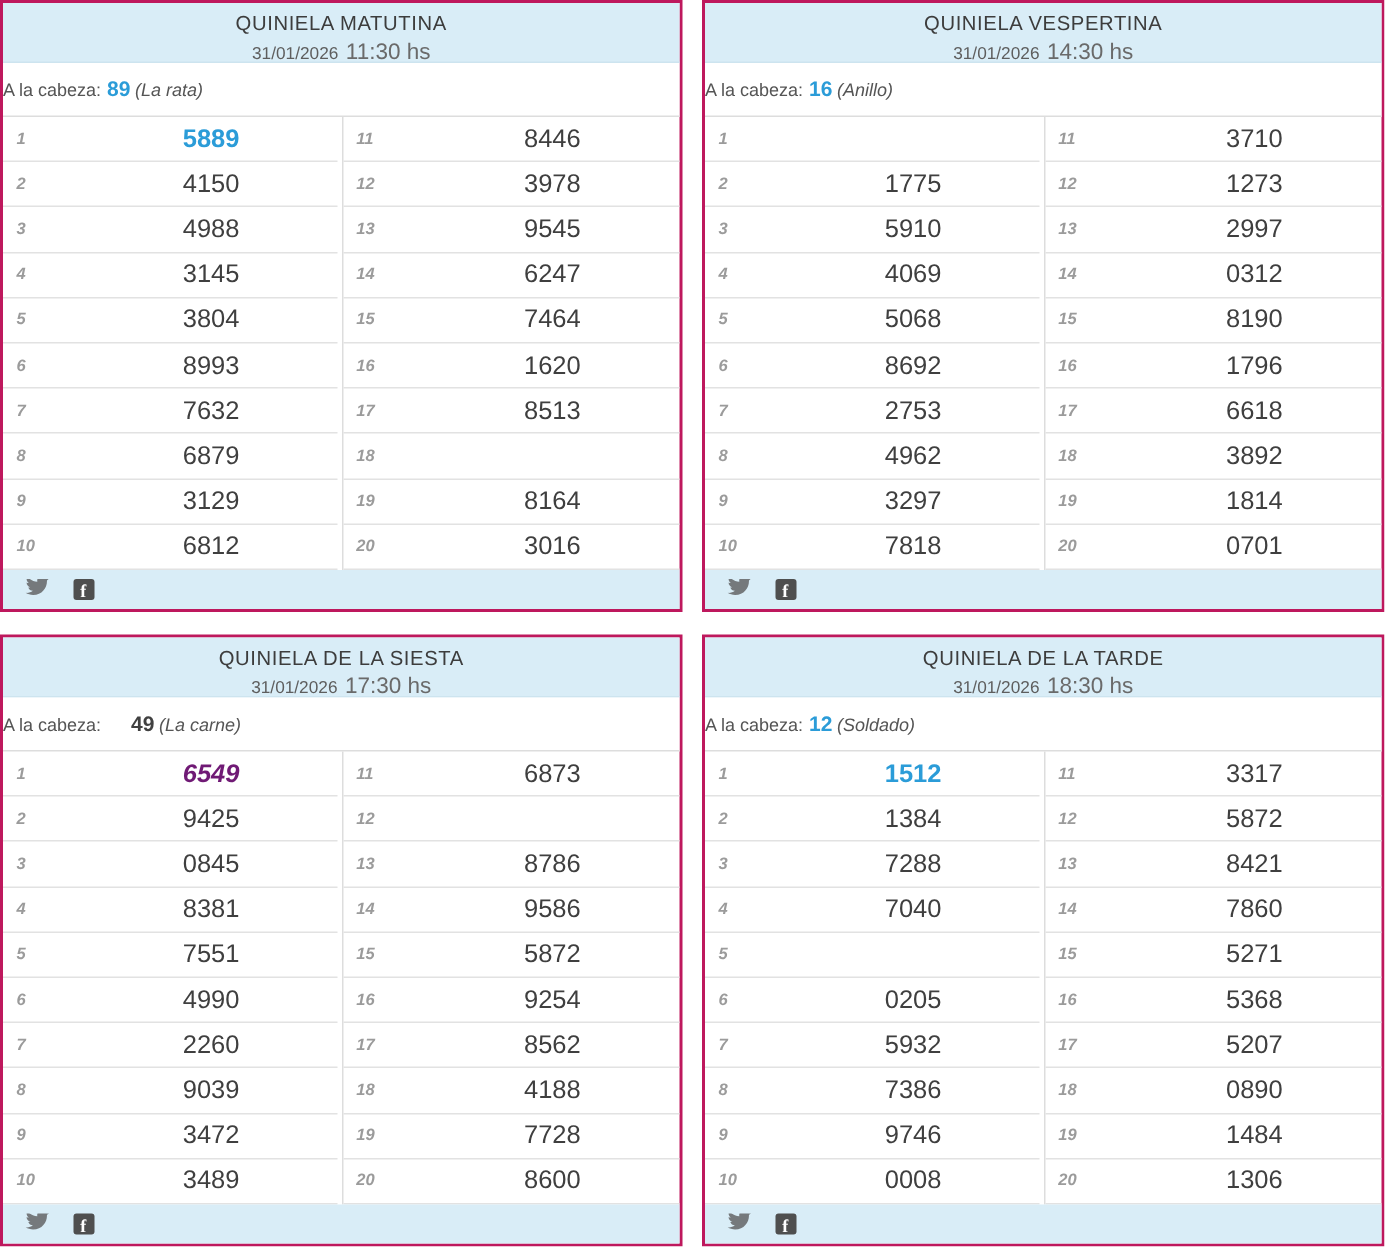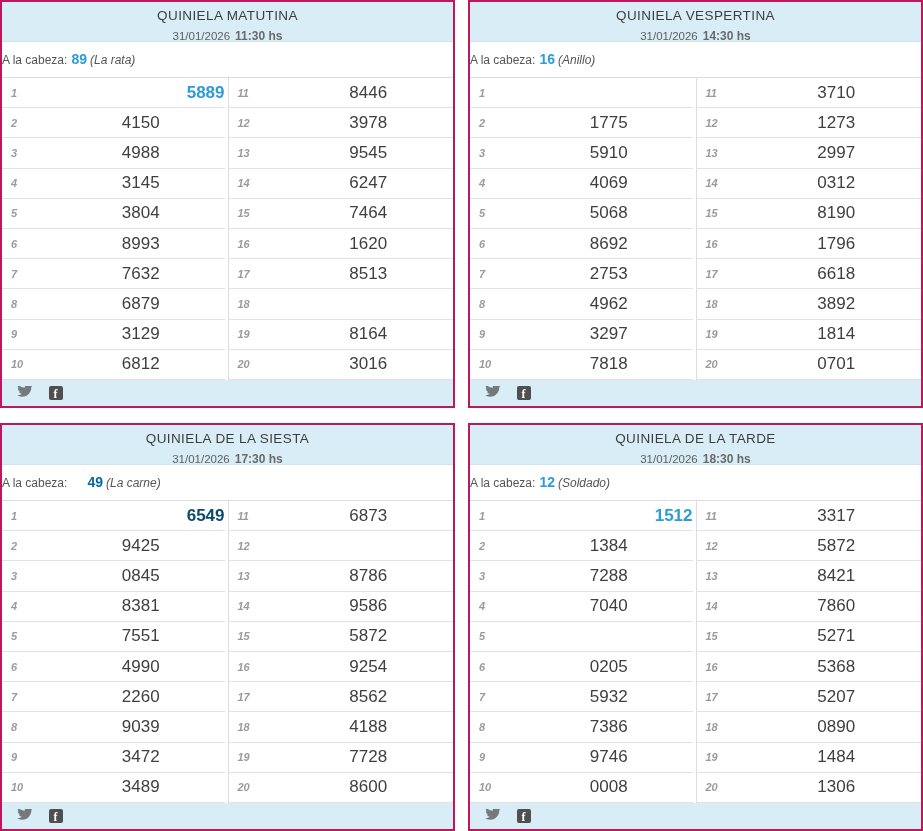--- a/index.html
+++ b/index.html
@@ -31,21 +31,21 @@
     border-bottom: 1px solid #cde4ef;
   }
   .panel-title {
     font-size: 13.5px;
     color: #3d3d3d;
     letter-spacing: .4px;
     line-height: 17px;
   }
   .date-line { margin-top: 2px; }
   .draw-date { font-size: 11.5px; color: #5e5e5e; }
-  .draw-time { font-size: 12px; font-weight: bold; color: #6a6a6a; margin-left: 5px; }
+  .draw-time { font-size: 15px; font-weight: normal; color: #6a6a6a; margin-left: 5px; }
   .cabeza {
     height: 36px;
     line-height: 35px;
     text-align: left;
     border-bottom: 1px solid #ddd;
     font-size: 12px;
     color: #555;
     background: #fff;
   }
   .cabeza .head-number {
@@ -71,21 +71,21 @@
     font-style: italic;
     font-weight: bold;
     color: #9b9b9b;
   }
   .val {
     flex: 1;
     text-align: center;
     font-size: 17px;
     color: #3f3f3f;
   }
-  .val.lead { font-weight: bold; text-align: right; }
+  .val.lead { font-weight: bold; }
   .panel-footer {
     background: #d9edf7;
     height: 30px;
     display: flex;
     align-items: center;
     padding-left: 15px;
     gap: 16px;
   }
   .icon-btn { display: inline-flex; align-items: center; cursor: pointer; }
   .fb-box {
@@ -364,27 +364,27 @@
   </div>
 
   <div class="panel">
     <div class="panel-heading">
       <div class="panel-title">QUINIELA DE LA SIESTA</div>
       <div class="date-line">
         <span class="draw-date">31/01/2026</span><span class="draw-time">17:30 hs</span>
       </div>
     </div>
     <div class="cabeza">
-      <span>A la cabeza:</span><span class="head-number accent" style="color: #0369a1; margin-left: 20px;">49</span><span class="head-name">(La carne)</span>
+      <span>A la cabeza:</span><span class="head-number accent" style="color: #404040; margin-left: 20px;">49</span><span class="head-name">(La carne)</span>
     </div>
     <div class="tables">
       <div class="half left">
   <div class="trow">
     <span class="pos">1</span>
-    <span class="val lead accent" style="color: #0c4a6e;">6549</span>
+    <span class="val lead accent" style="color: #701a75; font-style: italic;">6549</span>
   </div>
 
   <div class="trow">
     <span class="pos">2</span>
     <span class="val">9425</span>
   </div>
 
   <div class="trow">
     <span class="pos">3</span>
     <span class="val">0845</span>

